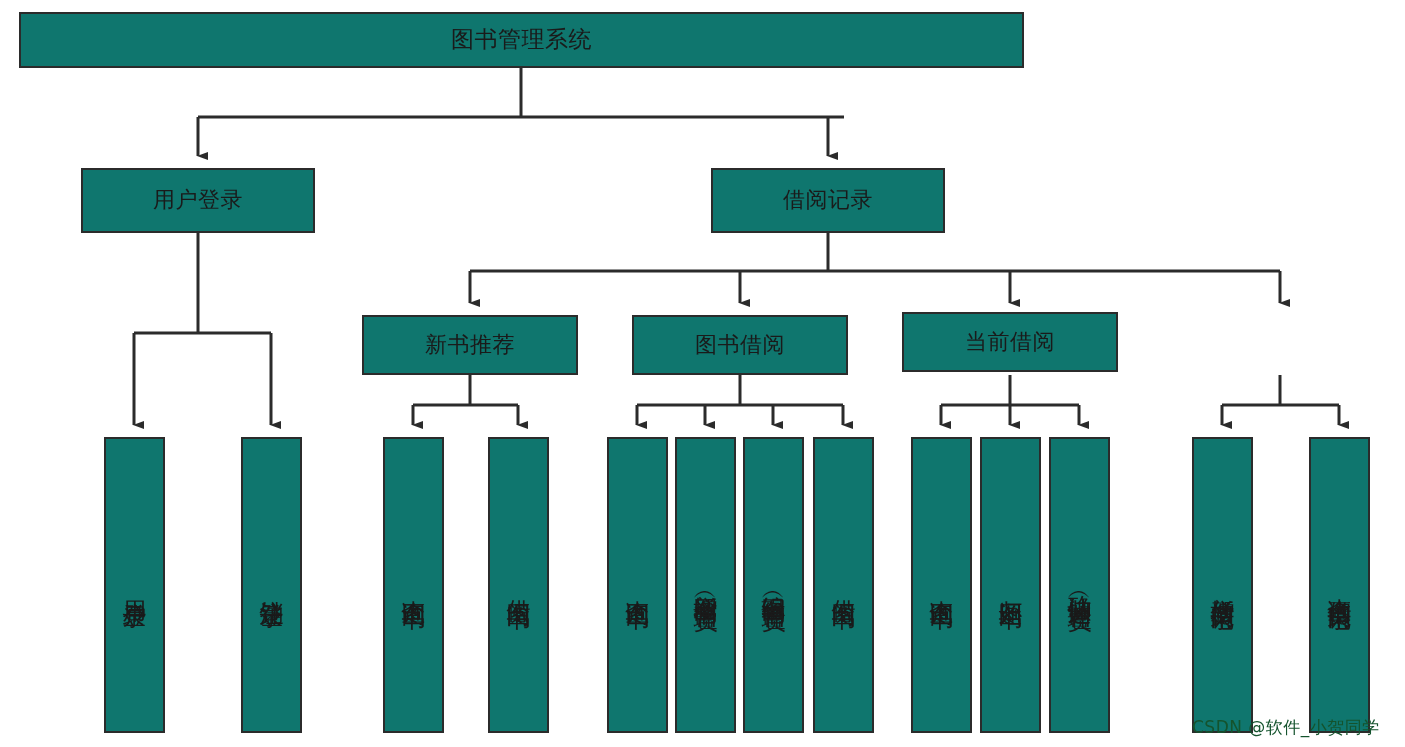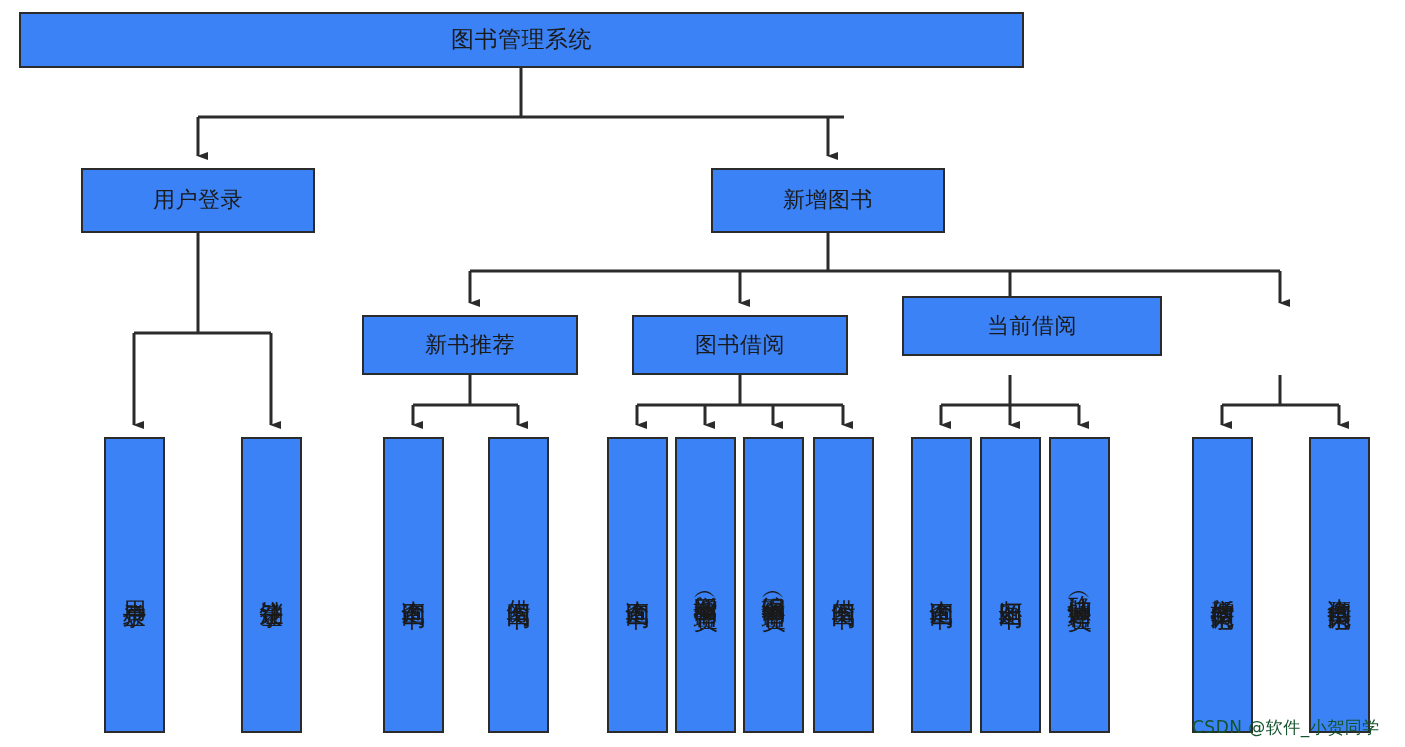--- a/index.html
+++ b/index.html
@@ -21,21 +21,21 @@
     position: absolute;
     left: 0;
     top: 0;
     width: 1405px;
     height: 747px;
     pointer-events: none;
   }
   .node {
     position: absolute;
     box-sizing: border-box;
-    background: #3b82f6;
+    background: #0f766e;
     border: 2px solid #2b2b2b;
     display: flex;
     align-items: center;
     justify-content: center;
     text-align: center;
   }
   .node .label {
     color: #1a1a1a;
     line-height: 1.12;
     letter-spacing: 0.5px;
@@ -119,30 +119,30 @@
   </svg>
 
   <div class="node node-root" style="left:19px; top:12px; width:1005px; height:56px;">
     <span class="label">图书管理系统</span>
   </div>
 
   <div class="node node-l2" style="left:81px; top:168px; width:234px; height:65px;">
     <span class="label">用户登录</span>
   </div>
   <div class="node node-l2" style="left:711px; top:168px; width:234px; height:65px;">
-    <span class="label">新增图书</span>
+    <span class="label">借阅记录</span>
   </div>
 
   <div class="node node-l3" style="left:362px; top:315px; width:216px; height:60px;text-align:center;">
     <span class="label">新书推荐</span>
   </div>
   <div class="node node-l3" style="left:632px; top:315px; width:216px; height:60px;">
     <span class="label">图书借阅</span>
   </div>
-  <div class="node node-l3" style="left:902px; top:296px; width:260px; height:60px;">
+  <div class="node node-l3" style="left:902px; top:312px; width:216px; height:60px;">
     <span class="label">当前借阅</span>
   </div>
 
   <div class="node node-leaf" style="left:104px; top:437px; width:61px; height:296px;">
     <span class="label">用户登录</span>
   </div>
   <div class="node node-leaf" style="left:241px; top:437px; width:61px; height:296px;">
     <span class="label">注销登录</span>
   </div>
 

